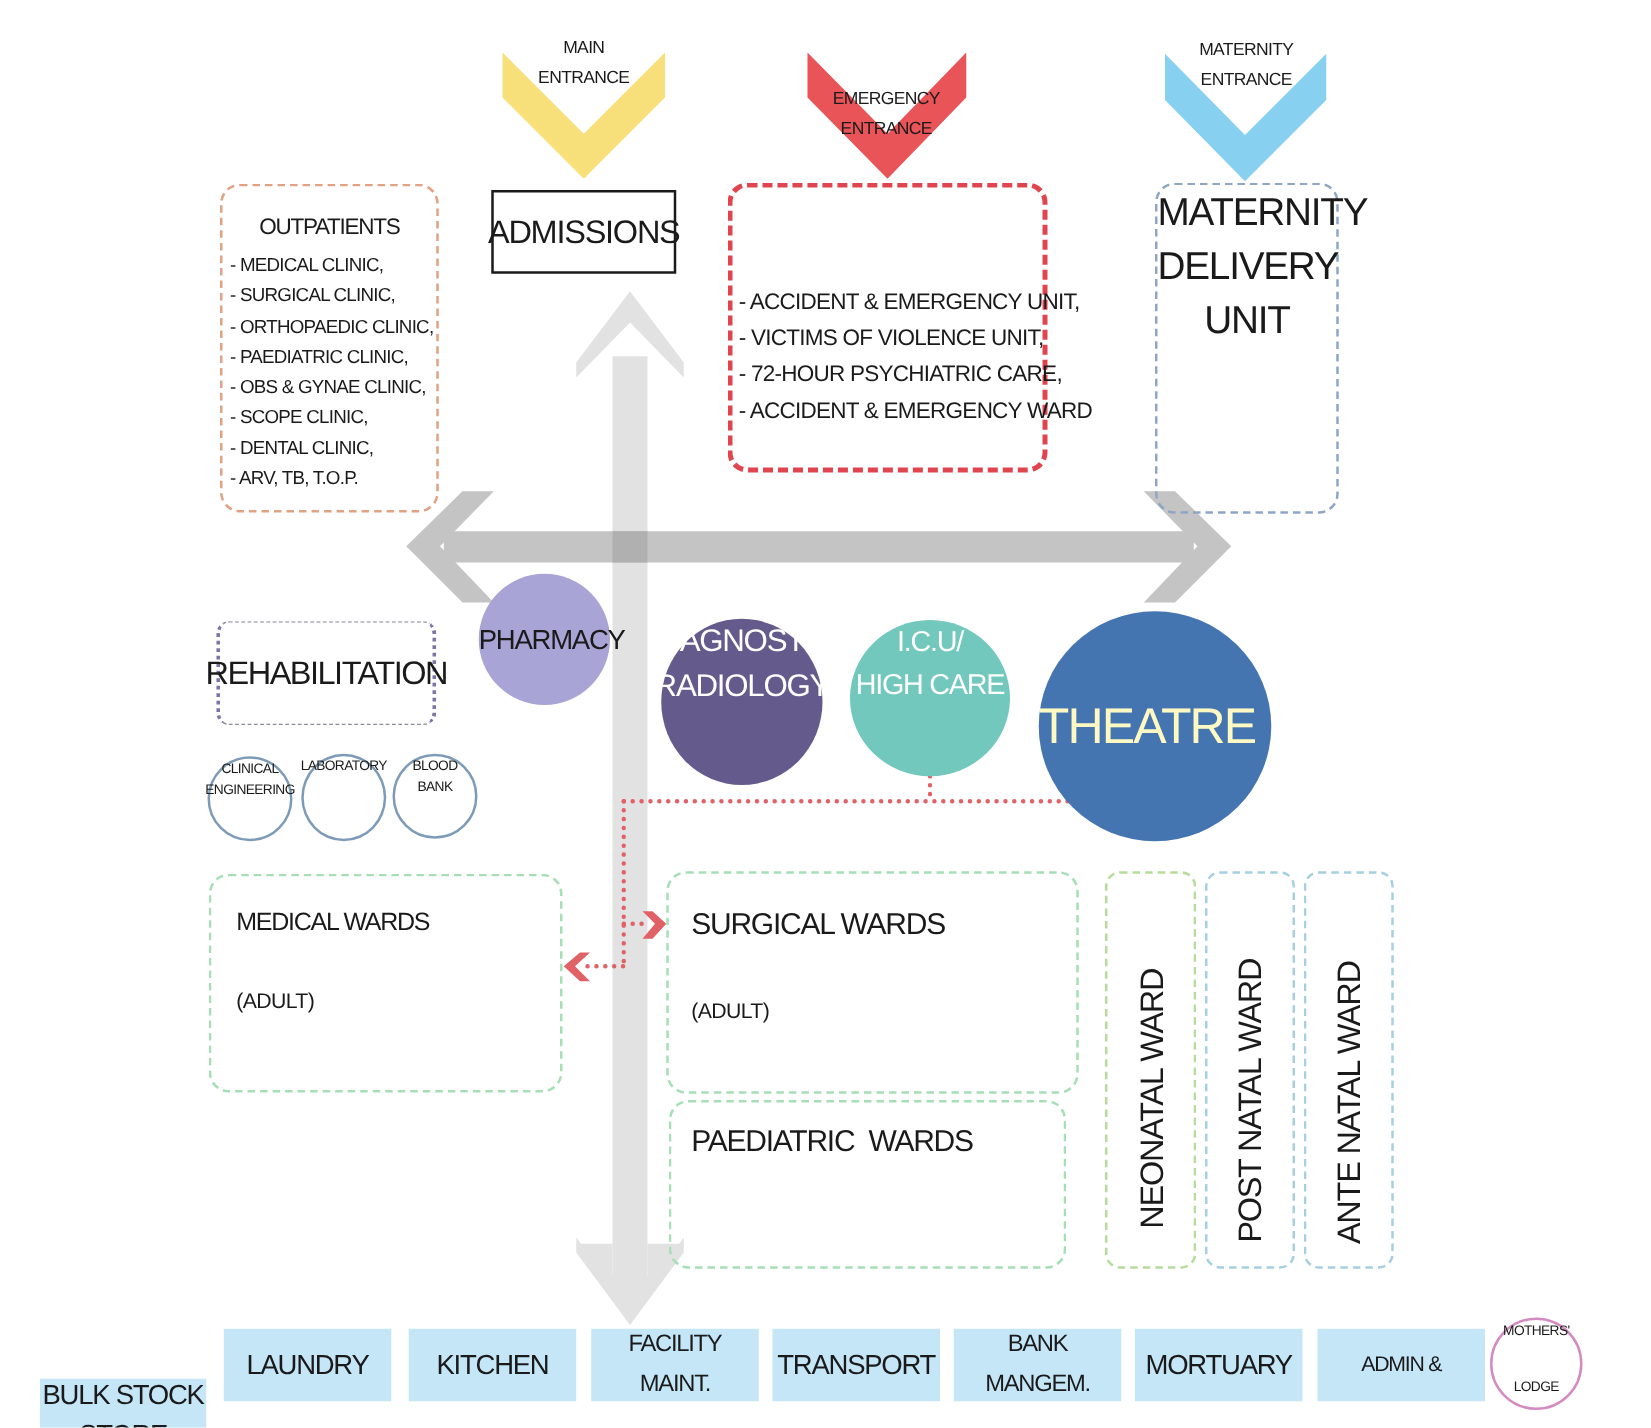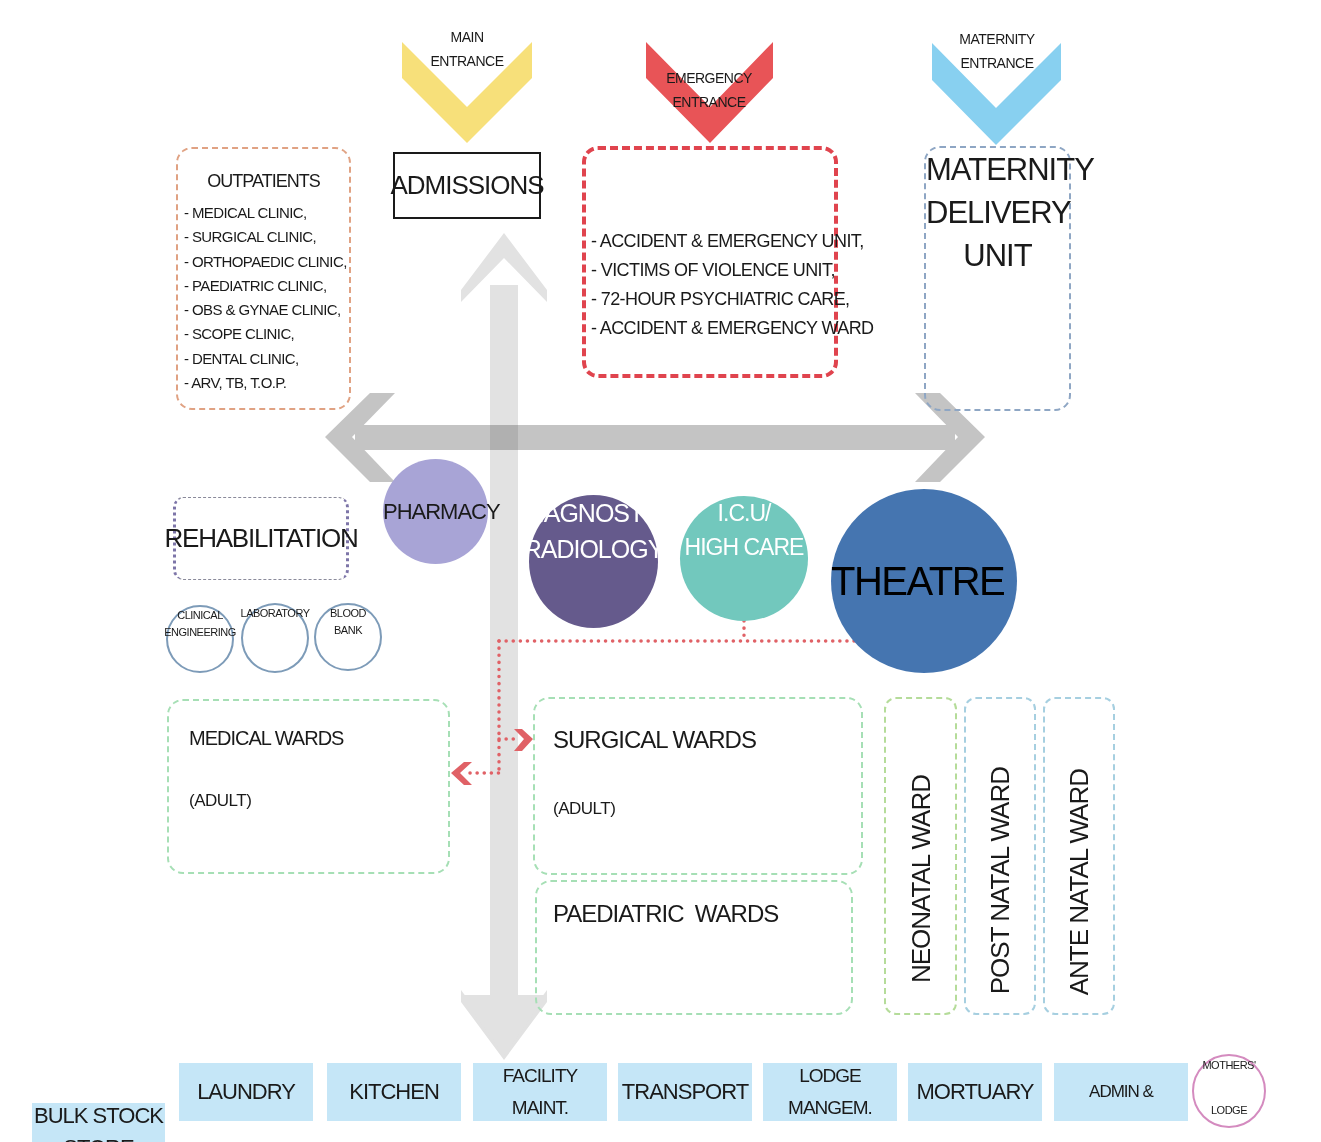--- a/index.html
+++ b/index.html
@@ -108,21 +108,21 @@
 <div class="circle" style="left:529px; top:495px; width:129px; height:133px; background:#655a8c; color:#fff; flex-direction:column; font-size:25px; line-height:36px; letter-spacing:-1px;">
   <div>DIAGNOSTIC</div>
   <div>RADIOLOGY</div>
 </div>
 
 <div class="circle" style="left:680px; top:496px; width:128px; height:125px; background:#72c8bd; color:#fff; flex-direction:column; font-size:23px; line-height:34px; letter-spacing:-1px;">
   <div>I.C.U/</div>
   <div>HIGH CARE</div>
 </div>
 
-<div class="circle" style="left:831px; top:489px; width:186px; height:184px; background:#4575b0; color:#000000;">
+<div class="circle" style="left:831px; top:489px; width:186px; height:184px; background:#4575b0; color:#fef9c3;">
   <span style="font-size:40px; letter-spacing:-1.5px;">THEATRE</span>
 </div>
 
 <div class="circle" style="left:166px; top:605px; width:68px; height:68px; border:2px solid #7d9bb8; flex-direction:column; font-size:11px; line-height:17px; letter-spacing:-0.5px;">
   <div>CLINICAL</div>
   <div>ENGINEERING</div>
 </div>
 <div class="circle" style="left:241px; top:603px; width:68px; height:70px; border:2px solid #7d9bb8; flex-direction:column; font-size:11px; line-height:17px; letter-spacing:-0.5px;">
   <div>LABORATORY</div>
 </div>
@@ -165,21 +165,21 @@
 <div class="svc" style="left:327px; top:1063px; width:134px; height:58px;">
   <div>KITCHEN</div>
 </div>
 <div class="svc" style="left:473px; top:1063px; width:134px; height:58px; font-size:19px;">
   <div>FACILITY MAINT.</div>
 </div>
 <div class="svc" style="left:618px; top:1063px; width:134px; height:58px;">
   <div>TRANSPORT</div>
 </div>
 <div class="svc" style="left:763px; top:1063px; width:134px; height:58px; font-size:19px;">
-  <div>LODGE MANGEM.</div>
+  <div>BANK MANGEM.</div>
 </div>
 <div class="svc" style="left:908px; top:1063px; width:134px; height:58px;">
   <div>MORTUARY</div>
 </div>
 <div class="svc" style="left:1054px; top:1063px; width:134px; height:58px; flex-direction:column; font-size:17px; line-height:26px;">
   <div>ADMIN &amp;</div>
 </div>
 
 <div class="circle" style="left:1192px; top:1054px; width:74px; height:74px; border:2.5px solid #d48bbf; flex-direction:column; font-size:11px; line-height:18px; letter-spacing:-0.5px;gap:27px;">
   <div>MOTHERS'</div>

